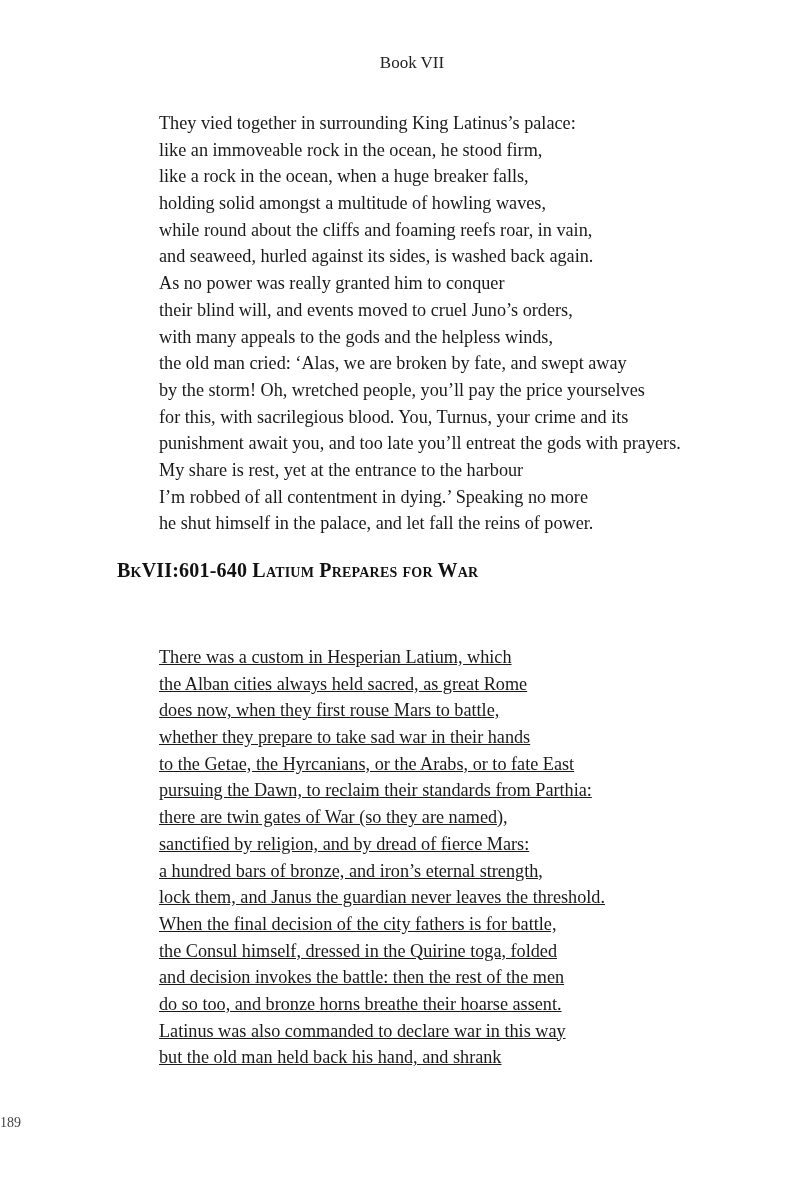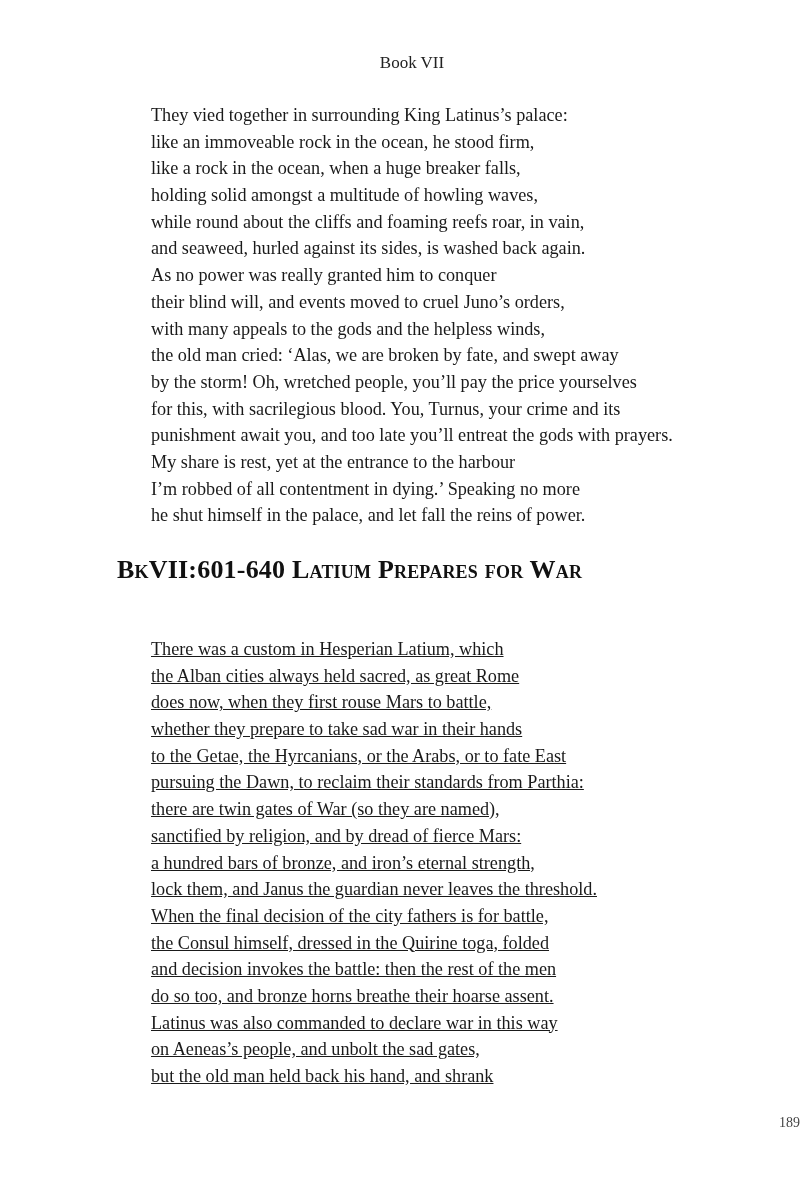--- a/index.html
+++ b/index.html
@@ -21,54 +21,54 @@
       left: 12px;
       width: 800px;
       text-align: center;
       font-size: 17px;
       line-height: 22px;
       color: #222;
     }
     .stanza {
       position: absolute;
       left: 147px;
-      margin: 4px;
+      margin: 12px;
       padding: 0;
       list-style: none;
       font-size: 18.2px;
       line-height: 26.7px;
       white-space: nowrap;
     }
     .stanza li {
       margin: 0;
       padding: 0;
       height: 26.7px;
     }
     #stanza-1 { top: 98px; }
     #stanza-2 { top: 632px; text-decoration: underline; }
     .section-heading {
       position: absolute;
       top: 555px;
       left: 117px;
       margin: 0;
       font-family: "Liberation Serif", "DejaVu Serif", serif;
       font-weight: bold;
-      font-size: 26px;
+      font-size: 20px;
       line-height: 30px;
       font-variant: small-caps;
       letter-spacing: 0.2px;
       color: #111;
       white-space: nowrap;
     }
     .page-number {
       position: absolute;
       top: 1113px;
       left: 0;
       width: 800px;
-      text-align: right;
+      text-align: left;
       font-size: 14px;
       line-height: 20px;
       color: #444;
     }
   </style>
 </head>
 <body>
 
 <div class="running-head">Book VII</div>
 
@@ -102,17 +102,16 @@
   <li>pursuing the Dawn, to reclaim their standards from Parthia:</li>
   <li>there are twin gates of War (so they are named),</li>
   <li>sanctified by religion, and by dread of fierce Mars:</li>
   <li>a hundred bars of bronze, and iron’s eternal strength,</li>
   <li>lock them, and Janus the guardian never leaves the threshold.</li>
   <li>When the final decision of the city fathers is for battle,</li>
   <li>the Consul himself, dressed in the Quirine toga, folded</li>
   <li>and decision invokes the battle: then the rest of the men</li>
   <li>do so too, and bronze horns breathe their hoarse assent.</li>
   <li>Latinus was also commanded to declare war in this way</li>
-  <li>on Aeneas’s people, and unbolt the sad gates,</li>
   <li>but the old man held back his hand, and shrank</li>
 </ul>
 
 <div class="page-number">189</div>
 
 </body></html>

